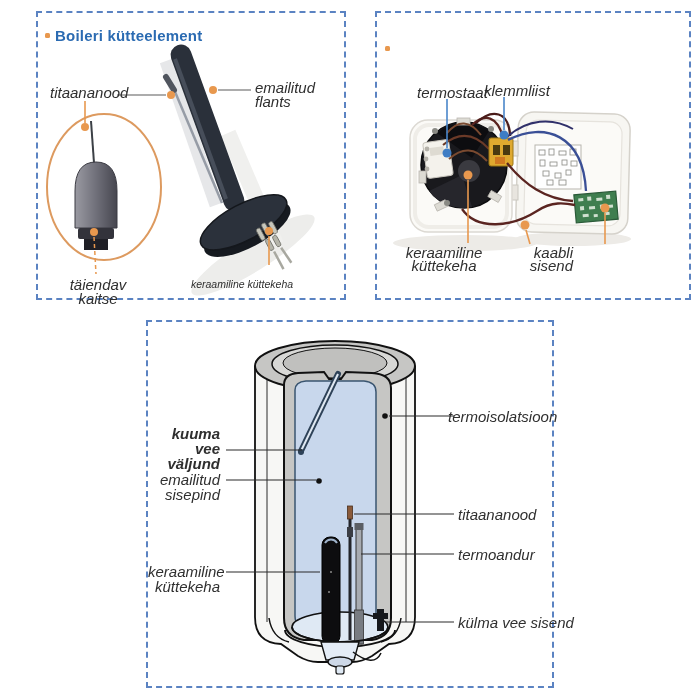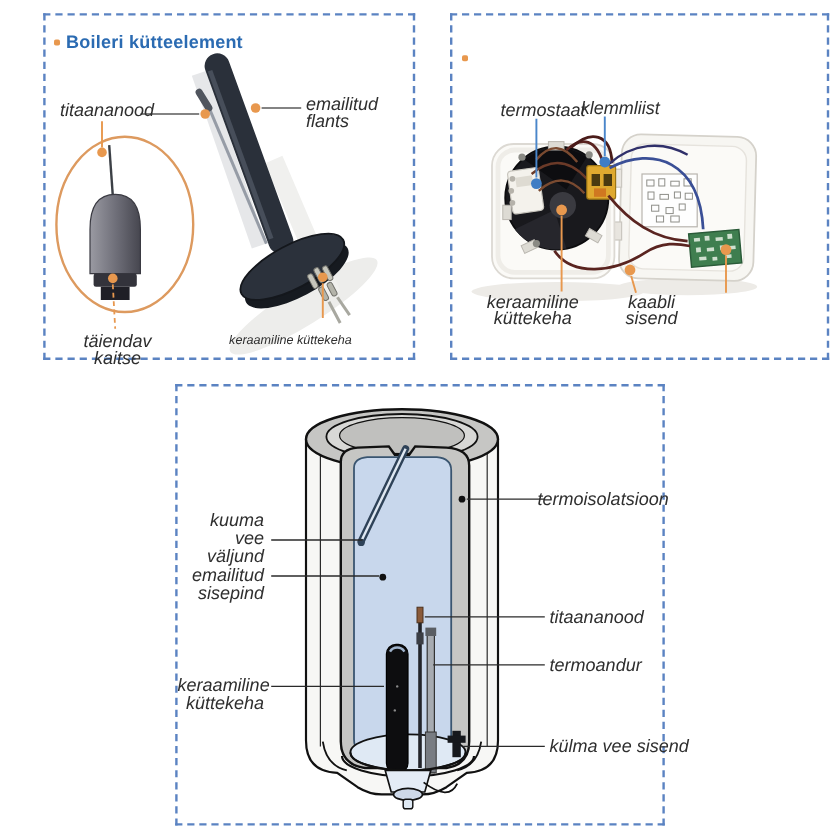--- a/index.html
+++ b/index.html
@@ -208,21 +208,21 @@
       </g>
       <g>
         <circle cx="228" cy="195" r="4.5" fill="#e8984e"></circle>
         <line x1="228" y1="200" x2="228" y2="231" stroke="#e8984e" stroke-width="1.6"></line>
       </g>
     </svg>
     <span class="bullet" style="left:8px;top:33px;"></span>
     <div class="lbl ctr" style="left:40px;top:73px;width:62px;">termostaat</div>
     <div class="lbl ctr" style="left:107px;top:71px;width:60px;">klemmliist</div>
     <div class="lbl ctr" style="left:18px;top:233px;width:98px;line-height:13px;">keraamiline küttekeha</div>
-    <div class="lbl ctr" style="left:136px;top:233px;width:60px;line-height:13px;">kaabli sisend</div>
+    <div class="lbl ctr" style="left:136px;top:233px;width:60px;line-height:13px;text-align:right;">kaabli sisend</div>
   </div>
 
   <div class="panel" id="p3">
     <svg width="404" height="364" viewBox="0 0 404 364">
 
       <path d="M107,45 L107,295 Q107,321 133,322 L150,334 Q160,340 170,340 L204,340 Q214,340 224,334 L241,322 Q267,321 267,295 L267,45 Z" fill="#f7f7f5" stroke="#111" stroke-width="1.8"></path>
       <line x1="119" y1="55" x2="119" y2="300" stroke="#2a2a2a" stroke-width="1"></line>
       <line x1="258" y1="55" x2="258" y2="300" stroke="#2a2a2a" stroke-width="1"></line>
 
       <g>
@@ -282,21 +282,21 @@
         <line x1="78" y1="158" x2="168" y2="158"></line>
         <line x1="78" y1="250" x2="172" y2="250"></line>
         <line x1="241" y1="94" x2="306" y2="94"></line>
         <line x1="206" y1="192" x2="306" y2="192"></line>
         <line x1="213" y1="232" x2="306" y2="232"></line>
         <line x1="238" y1="300" x2="306" y2="300"></line>
       </g>
       <circle cx="171" cy="159" r="2.8" fill="#111"></circle>
       <circle cx="237" cy="94" r="2.8" fill="#111"></circle>
     </svg>
-    <div class="lbl rt" style="left:2px;top:104px;width:70px;line-height:15px;">kuuma vee väljund</div>
+    <div class="lbl rt" style="left:2px;top:104px;width:70px;line-height:15px;font-weight:bold;">kuuma vee väljund</div>
     <div class="lbl rt" style="left:2px;top:150px;width:70px;line-height:15px;text-align:right;">emailitud sisepind</div>
     <div class="lbl rt" style="left:0px;top:242px;width:72px;line-height:15px;">keraamiline küttekeha</div>
     <div class="lbl nw" style="left:300px;top:88px;">termoisolatsioon</div>
     <div class="lbl nw" style="left:310px;top:186px;">titaananood</div>
     <div class="lbl nw" style="left:310px;top:226px;">termoandur</div>
     <div class="lbl nw" style="left:310px;top:294px;">külma vee sisend</div>
   </div>
 
 </div>
 

